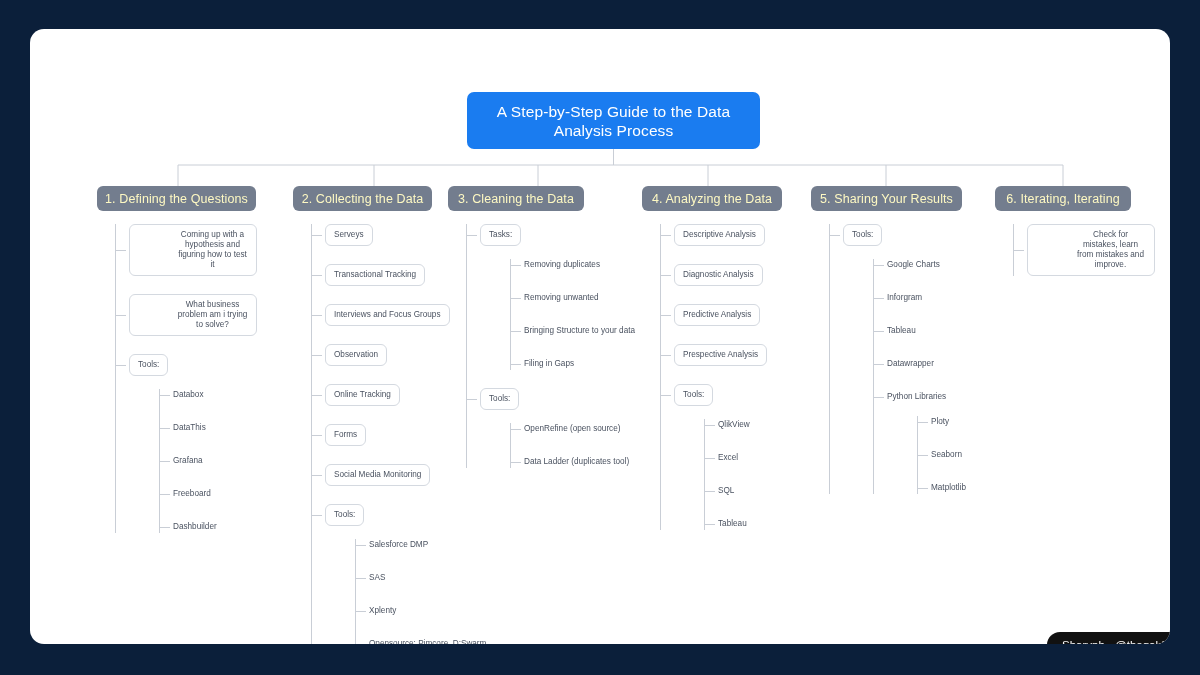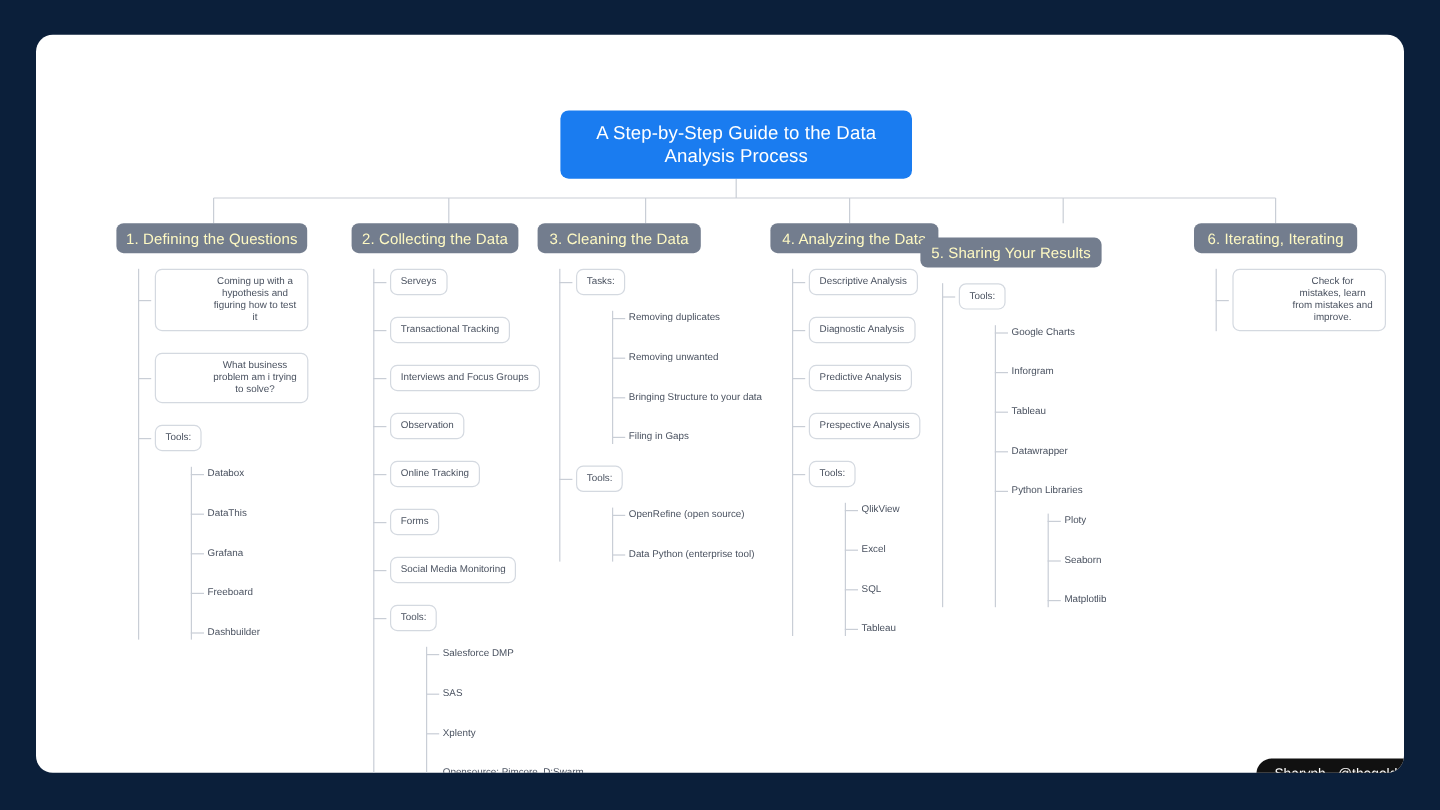--- a/index.html
+++ b/index.html
@@ -346,21 +346,21 @@
             </div>
             <div class="gap-sm"></div>
             <div class="subtree">
               <div class="tree">
                 <div class="trunk"></div>
                 <div class="node-row">
                   <span class="leaf-node">OpenRefine (open source)</span>
                 </div>
                 <div class="gap-lg"></div>
                 <div class="node-row">
-                  <span class="leaf-node">Data Python (enterprise tool)</span>
+                  <span class="leaf-node">Data Ladder (duplicates tool)</span>
                 </div>
               </div>
             </div>
           </div>
         </div>
         <div class="column" style="left: 612px;">
           <div class="col-header" style="width: 140px;">
             <span>4. Analyzing the Data</span>
           </div>
           <div class="gap-sm"></div>
@@ -401,21 +401,21 @@
                   <span class="leaf-node">SQL</span>
                 </div>
                 <div class="gap-lg"></div>
                 <div class="node-row">
                   <span class="leaf-node">Tableau</span>
                 </div>
               </div>
             </div>
           </div>
         </div>
-        <div class="column" style="left: 737px; margin-top: 12px;">
+        <div class="column" style="left: 781px;">
           <div class="col-header" style="width: 151px;">
             <span>5. Sharing Your Results</span>
           </div>
           <div class="gap-sm"></div>
           <div class="tree">
             <div class="trunk"></div>
             <div class="node-row">
               <span class="box-node">Tools:</span>
             </div>
             <div class="gap-sm"></div>

